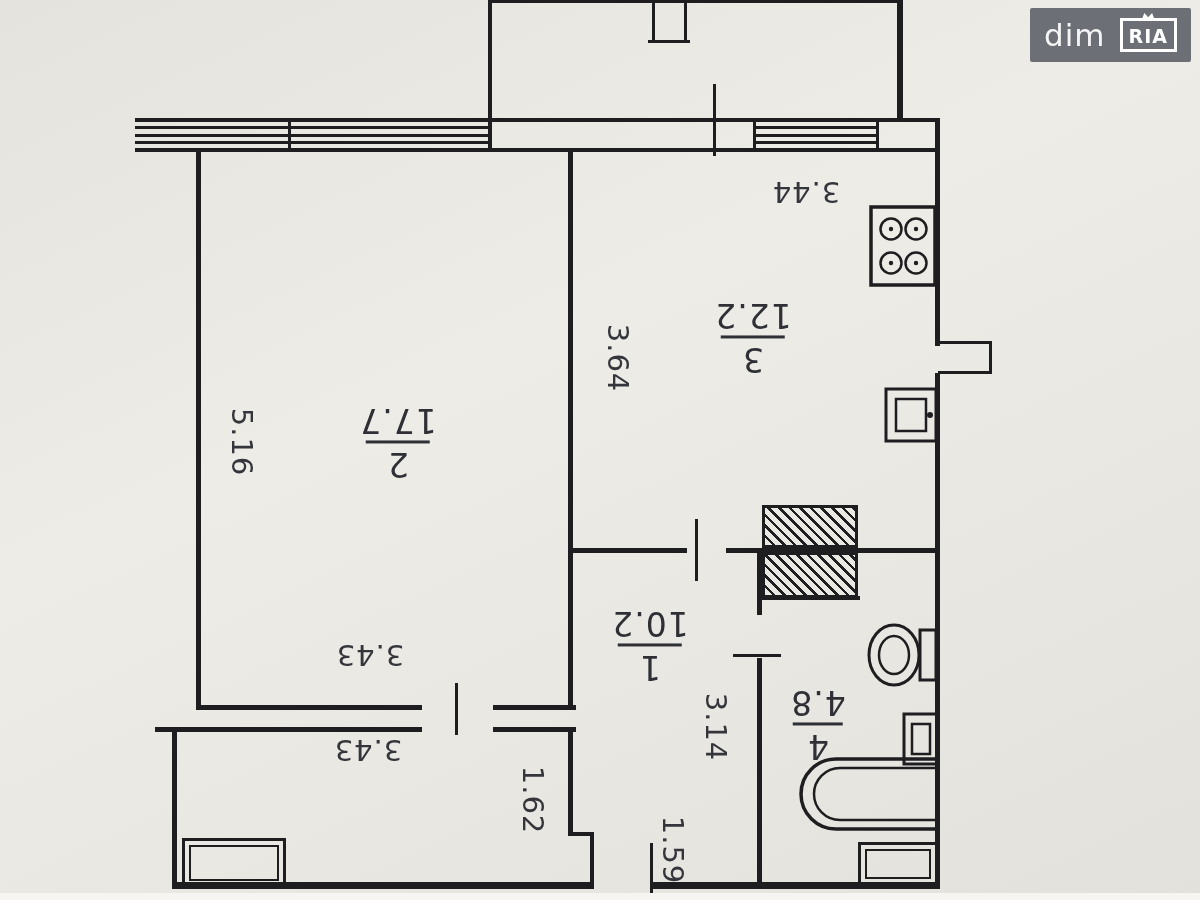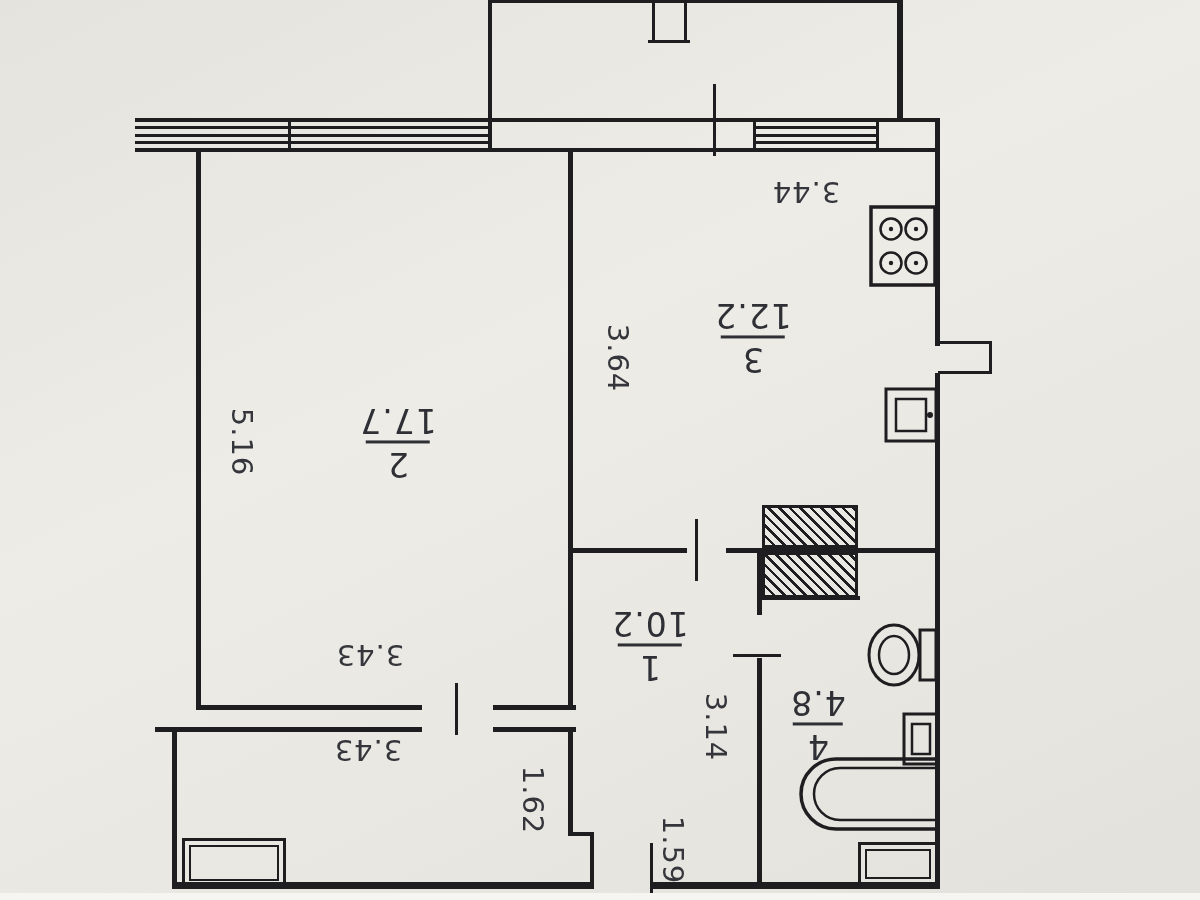--- a/index.html
+++ b/index.html
@@ -180,15 +180,22 @@
 
   <div class="dim v" style="left:242px;top:442px">5.16</div>
   <div class="dim" style="left:370px;top:655px">3.43</div>
   <div class="dim" style="left:368px;top:750px">3.43</div>
   <div class="dim v" style="left:618px;top:358px">3.64</div>
   <div class="dim" style="left:806px;top:192px">3.44</div>
   <div class="dim v" style="left:716px;top:727px">3.14</div>
   <div class="dim v" style="left:533px;top:800px">1.62</div>
   <div class="dim v" style="left:673px;top:850px">1.59</div>
 
+  <div id="watermark">
+    <span id="wm-dim">dim</span>
+    <span id="wm-ria">
+      <span class="crown"></span>
+      <span>RIA</span>
+    </span>
+  </div>
 
   <div id="scan-edge-bottom"></div>
 </div>
 
 </body></html>

